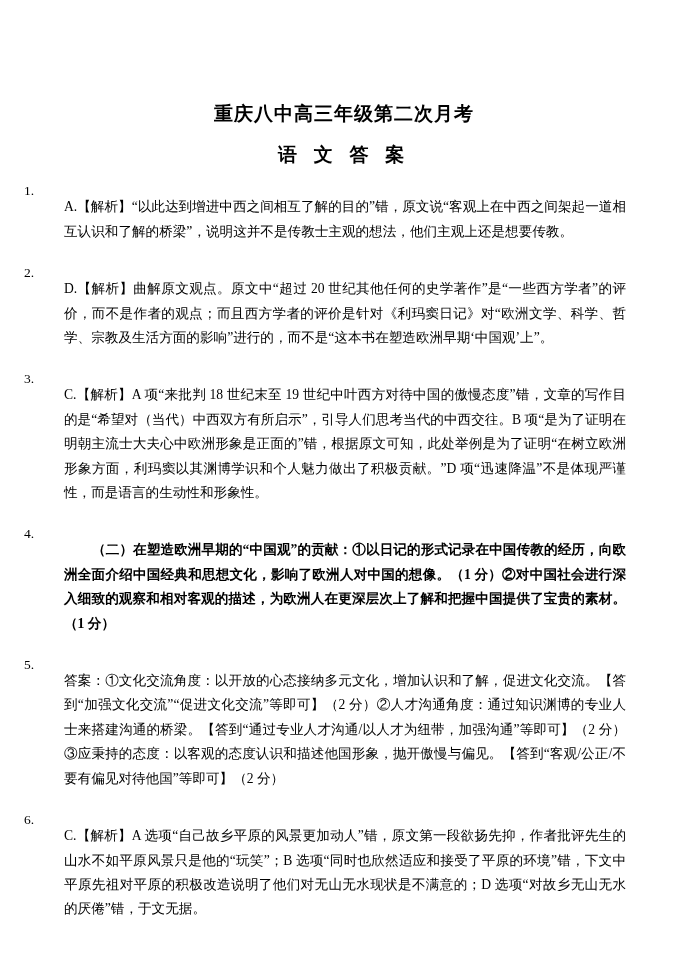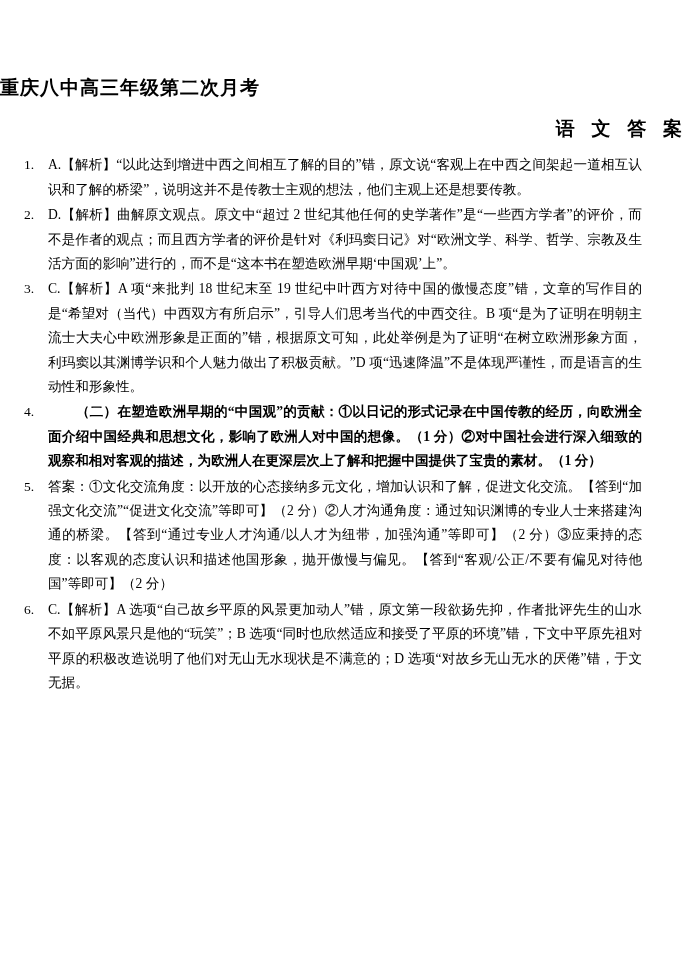--- a/index.html
+++ b/index.html
@@ -16,29 +16,30 @@
     overflow: hidden;
   }
   .page {
     width: 688px;
     height: 972px;
     box-sizing: border-box;
     padding: 0;
     position: relative;
   }
   .doc-title {
+    text-align: center;
     font-size: 19px;
     font-weight: bold;
     letter-spacing: 1px;
-    margin-top: 76px;
+    margin-top: 102px;
     margin-bottom: 0;
     line-height: 1.3;
   }
   .doc-subtitle {
-    text-align: right;
+    text-align: center;
     font-size: 19px;
     font-weight: bold;
     letter-spacing: 6px;
     margin-top: 16px;
     margin-bottom: 12px;
     line-height: 1.3;
   }
   .content {
     margin: 0 46px 0 22px;
   }
@@ -57,21 +58,21 @@
     box-sizing: border-box;
   }
   .item-body {
     flex: 1 1 auto;
     font-size: 13.6px;
     line-height: 24.4px;
     text-align: justify;
     text-justify: inter-ideograph;
   }
   .para {
-    margin: 0;
+    margin: 16px;
     text-align: justify;
     text-justify: inter-ideograph;
   }
   .para.indent {
     text-indent: 28px;
     font-weight: bold;
   }
 </style>
 </head>
 <body>
@@ -86,21 +87,21 @@
     <div class="item">
       <div class="item-num">1.</div>
       <div class="item-body">
         <p class="para">A.【解析】“以此达到增进中西之间相互了解的目的”错，原文说“客观上在中西之间架起一道相互认识和了解的桥梁”，说明这并不是传教士主观的想法，他们主观上还是想要传教。</p>
       </div>
     </div>
 
     <div class="item">
       <div class="item-num">2.</div>
       <div class="item-body">
-        <p class="para">D.【解析】曲解原文观点。原文中“超过 2 世纪其他任何的史学著作”是“一些西方学者”的评价，而不是作者的观点；而且西方学者的评价是针对《利玛窦日记》对“欧洲文学、科学、哲学、宗教及生活方面的影响”进行的，而不是“这本书在塑造欧洲早期‘中国观’上”。</p>
+        <p class="para">D.【解析】曲解原文观点。原文中“超过 20 世纪其他任何的史学著作”是“一些西方学者”的评价，而不是作者的观点；而且西方学者的评价是针对《利玛窦日记》对“欧洲文学、科学、哲学、宗教及生活方面的影响”进行的，而不是“这本书在塑造欧洲早期‘中国观’上”。</p>
       </div>
     </div>
 
     <div class="item">
       <div class="item-num">3.</div>
       <div class="item-body">
         <p class="para">C.【解析】A 项“来批判 18 世纪末至 19 世纪中叶西方对待中国的傲慢态度”错，文章的写作目的是“希望对（当代）中西双方有所启示”，引导人们思考当代的中西交往。B 项“是为了证明在明朝主流士大夫心中欧洲形象是正面的”错，根据原文可知，此处举例是为了证明“在树立欧洲形象方面，利玛窦以其渊博学识和个人魅力做出了积极贡献。”D 项“迅速降温”不是体现严谨性，而是语言的生动性和形象性。</p>
       </div>
     </div>
 

